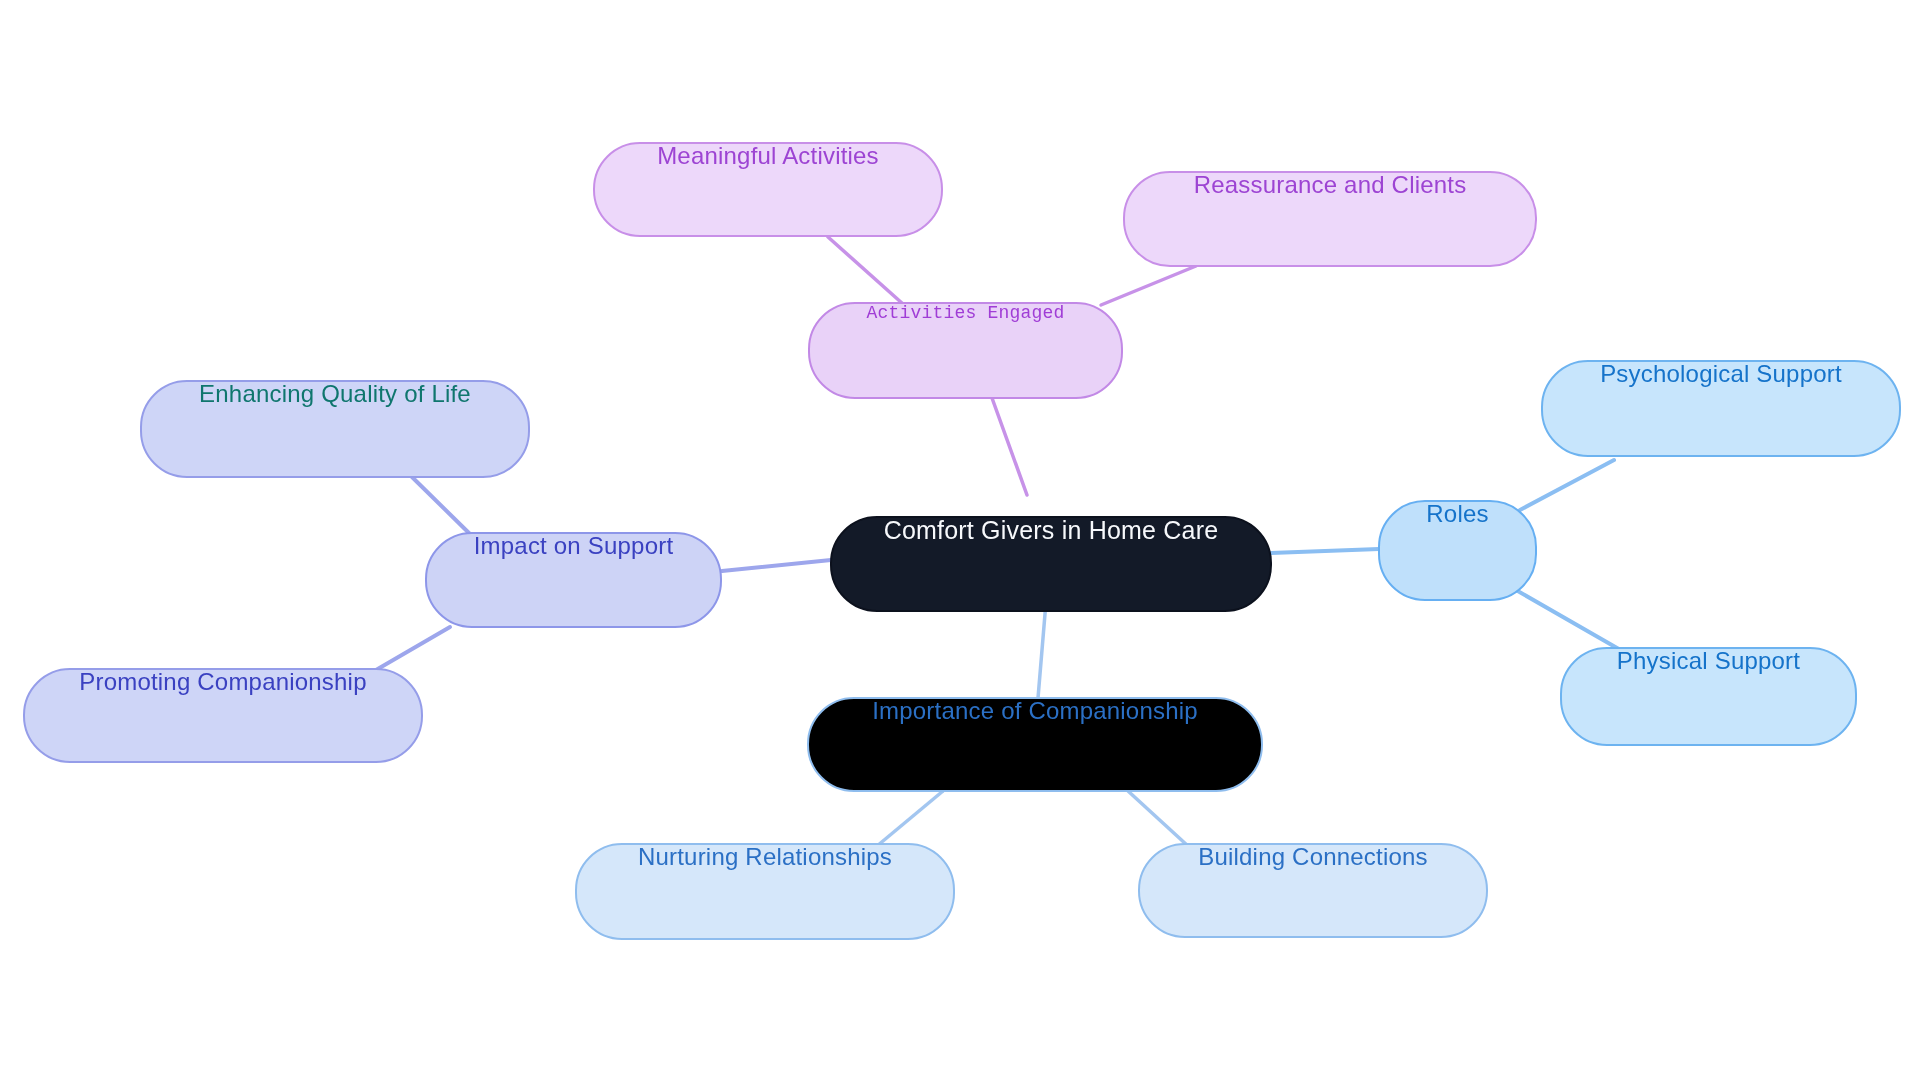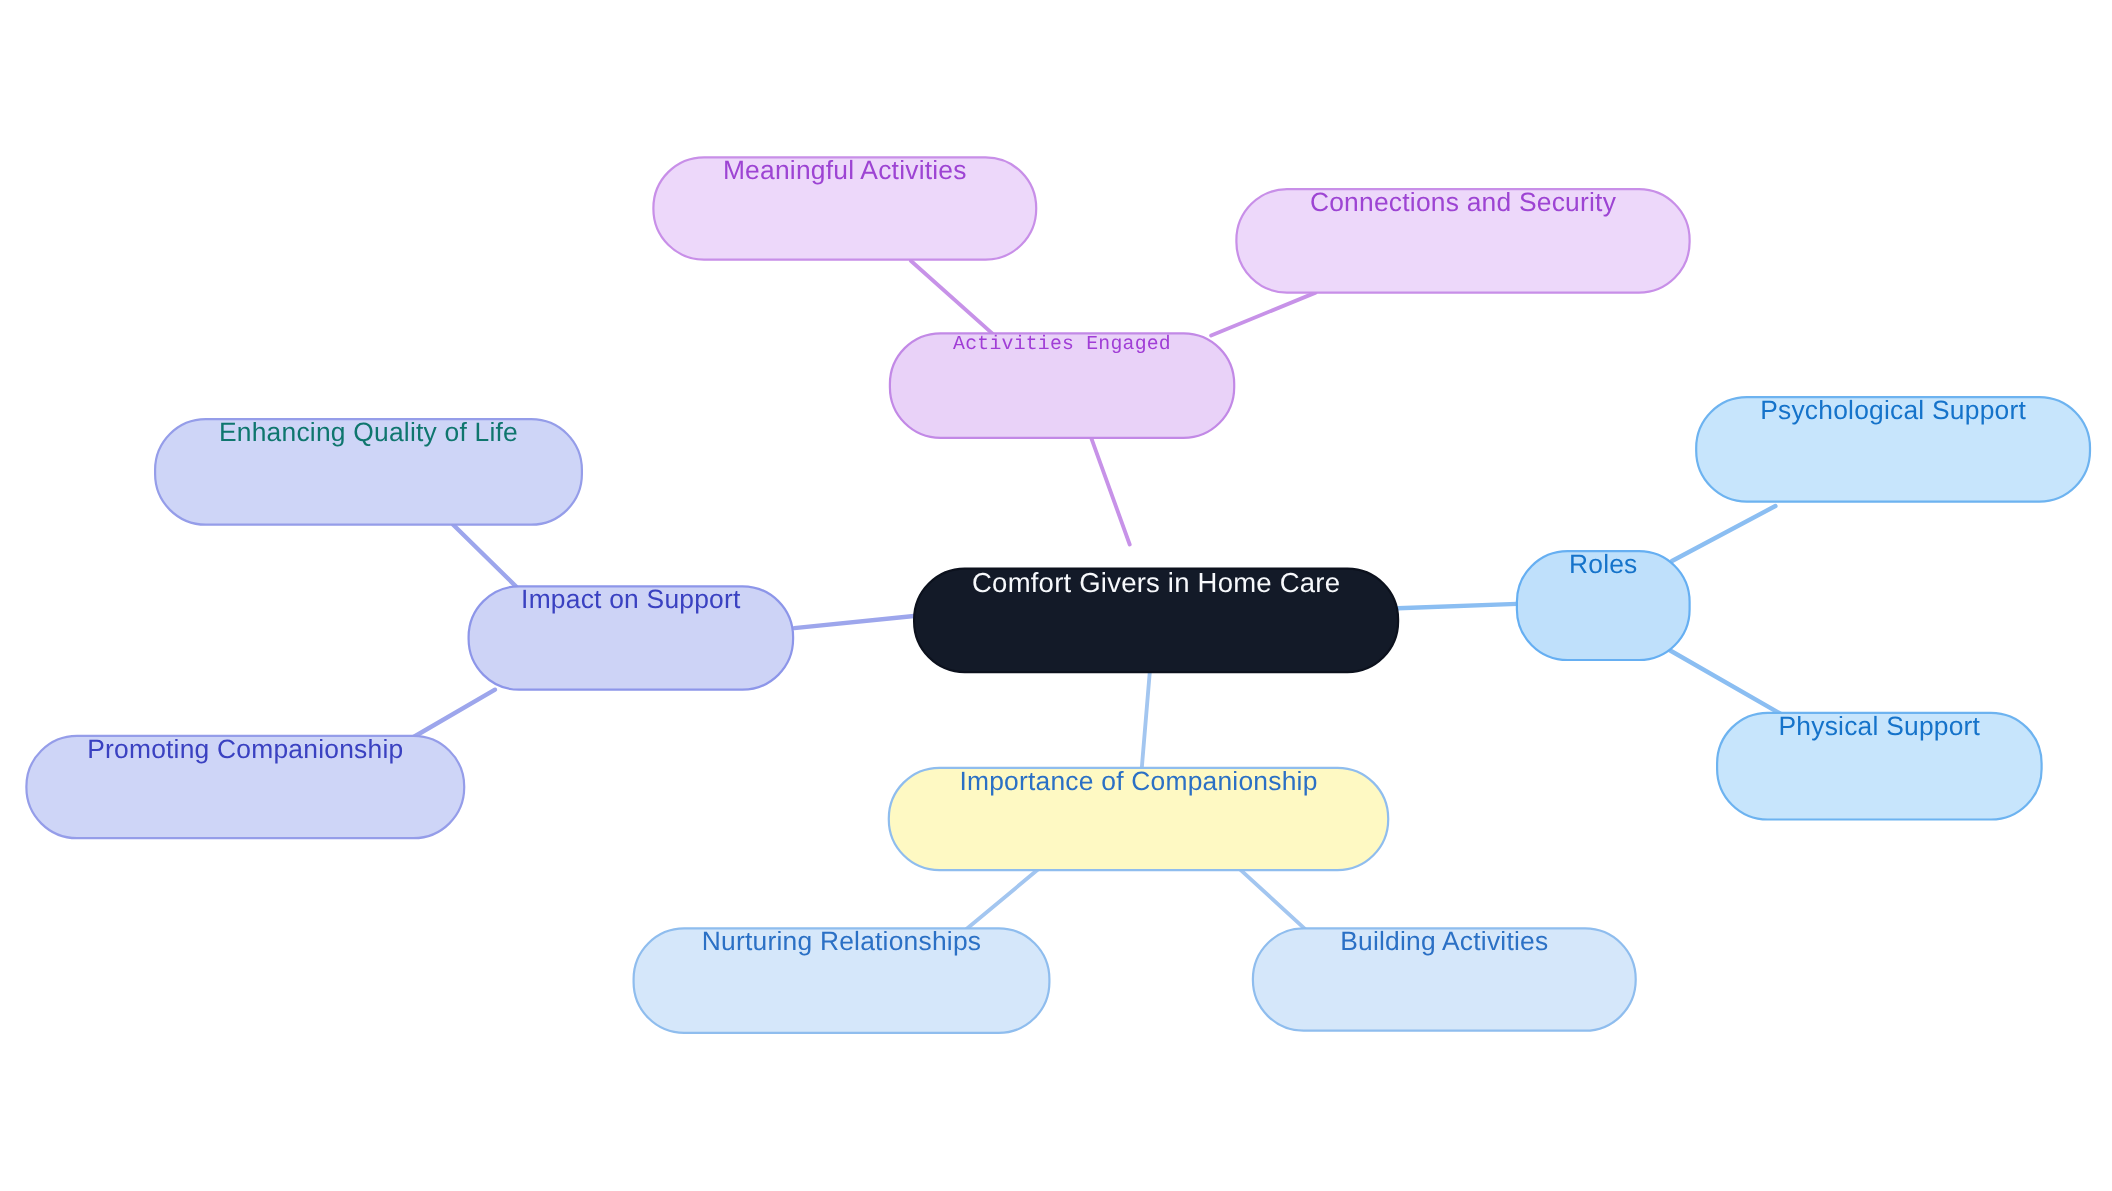--- a/index.html
+++ b/index.html
@@ -61,42 +61,42 @@
 <div class="node" style="left: 830px; top: 516px; width: 442px; height: 96px; background: rgb(19, 26, 40); border-color: rgb(12, 17, 29); color: rgb(247, 249, 252); font-size: 25px;">
       <span>Comfort Givers in Home Care</span>
     </div>
     <div class="node" style="left: 808px; top: 302px; width: 315px; height: 97px; background: rgb(233, 210, 248); border-color: rgb(194, 137, 230); color: rgb(160, 61, 214); font-size: 18px; font-family: Liberation Mono, monospace;">
       <span>Activities Engaged</span>
     </div>
     <div class="node" style="left: 593px; top: 142px; width: 350px; height: 95px; background: rgb(237, 216, 250); border-color: rgb(200, 143, 232); color: rgb(157, 68, 211); font-size: 24px;">
       <span>Meaningful Activities</span>
     </div>
     <div class="node" style="left: 1123px; top: 171px; width: 414px; height: 96px; background: rgb(237, 216, 250); border-color: rgb(200, 143, 232); color: rgb(157, 68, 211); font-size: 24px;">
-      <span>Connections and Security</span>
+      <span>Reassurance and Clients</span>
     </div>
     <div class="node" style="left: 1378px; top: 500px; width: 159px; height: 101px; background: rgb(191, 224, 251); border-color: rgb(102, 175, 242); color: rgb(21, 115, 202); font-size: 24px;">
       <span>Roles</span>
     </div>
     <div class="node" style="left: 1541px; top: 360px; width: 360px; height: 97px; background: rgb(199, 229, 252); border-color: rgb(109, 179, 240); color: rgb(21, 115, 202); font-size: 24px;">
       <span>Psychological Support</span>
     </div>
     <div class="node" style="left: 1560px; top: 647px; width: 297px; height: 99px; background: rgb(199, 229, 252); border-color: rgb(109, 179, 240); color: rgb(21, 115, 202); font-size: 24px;">
       <span>Physical Support</span>
     </div>
     <div class="node" style="left: 425px; top: 532px; width: 297px; height: 96px; background: rgb(205, 211, 246); border-color: rgb(141, 150, 233); color: rgb(58, 65, 193); font-size: 24px;">
       <span>Impact on Support</span>
     </div>
     <div class="node" style="left: 140px; top: 380px; width: 390px; height: 98px; background: rgb(206, 213, 247); border-color: rgb(149, 157, 233); color: #0f766e; font-size: 24px;">
       <span>Enhancing Quality of Life</span>
     </div>
     <div class="node" style="left: 23px; top: 668px; width: 400px; height: 95px; background: rgb(206, 213, 247); border-color: rgb(149, 157, 233); color: rgb(58, 65, 193); font-size: 24px;">
       <span>Promoting Companionship</span>
     </div>
-    <div class="node" style="left: 807px; top: 697px; width: 456px; height: 95px; background: #fef9c3; border-color: rgb(143, 189, 238); color: rgb(43, 112, 197); font-size: 24px;">
+    <div class="node" style="left: 807px; top: 697px; width: 456px; height: 95px; background: #000000; border-color: rgb(143, 189, 238); color: rgb(43, 112, 197); font-size: 24px;">
       <span>Importance of Companionship</span>
     </div>
     <div class="node" style="left: 575px; top: 843px; width: 380px; height: 97px; background: rgb(213, 231, 250); border-color: rgb(143, 189, 238); color: rgb(43, 112, 197); font-size: 24px;">
       <span>Nurturing Relationships</span>
     </div>
     <div class="node" style="left: 1138px; top: 843px; width: 350px; height: 95px; background: rgb(213, 231, 250); border-color: rgb(143, 189, 238); color: rgb(43, 112, 197); font-size: 24px;">
-      <span>Building Activities</span>
+      <span>Building Connections</span>
     </div>
   </div>
 
 </body></html>

